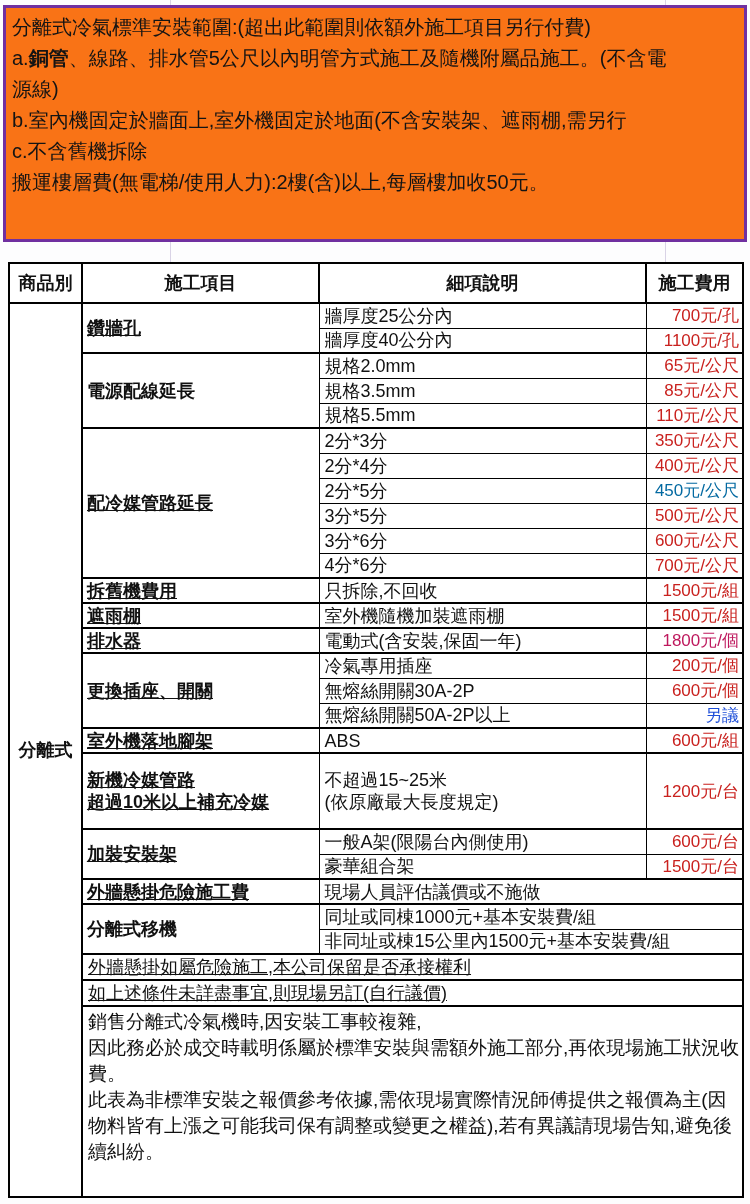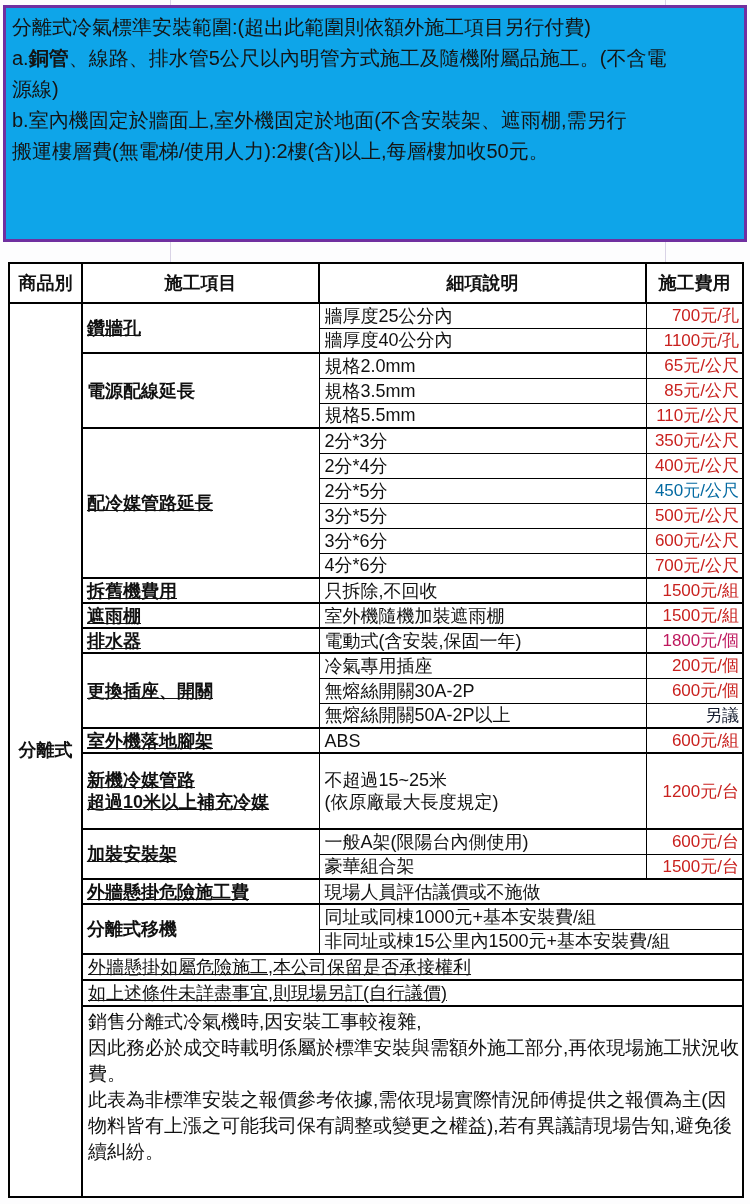--- a/index.html
+++ b/index.html
@@ -13,21 +13,21 @@
   }
   .gridline{position:absolute;top:0;height:262px;width:1px;background:#d9d3e6;z-index:0;}
   .gl-1{left:170px;}
   .gl-2{left:665px;}
 
   
   .intro-box{
     position:absolute;left:3px;top:5px;width:744px;height:237px;
     box-sizing:border-box;
     border:3px solid #7030a0;
-    background:#0ea5e9;
+    background:#f97316;
     padding:4px 6px 0 6px;
     z-index:1;
   }
   .intro-line{
     font-size:20px;line-height:31px;white-space:nowrap;
     color:#141414;
   }
   .intro-line .b{font-weight:bold;}
 
   
@@ -89,20 +89,21 @@
 
 <div class="gridline gl-1"></div>
 <div class="gridline gl-2"></div>
 
 <div class="intro-box" id="intro-box" style="border-color: rgb(112, 48, 160);">
   <div id="intro-lines">
       <div class="intro-line"><span>分離式冷氣標準安裝範圍:(超出此範圍則依額外施工項目另行付費)</span></div>
       <div class="intro-line"><span>a.</span><span class="b">銅管</span><span>、線路、排水管5公尺以內明管方式施工及隨機附屬品施工。(不含電</span></div>
       <div class="intro-line"><span>源線)</span></div>
       <div class="intro-line"><span>b.室內機固定於牆面上,室外機固定於地面(不含安裝架、遮雨棚,需另行</span></div>
+      <div class="intro-line"><span>c.不含舊機拆除</span></div>
       <div class="intro-line"><span>搬運樓層費(無電梯/使用人力):2樓(含)以上,每層樓加收50元。</span></div>
     </div>
 </div>
 
 <table class="price-table">
   <colgroup>
     <col style="width:73px">
     <col style="width:237px">
     <col style="width:327px">
     <col style="width:97px">
@@ -233,21 +234,21 @@
       <tr>
         <td class="detail">
           <div>無熔絲開關30A-2P</div>
         </td>
         <td class="fee" style="color: rgb(201, 33, 30);">600元/個</td>
       </tr>
       <tr>
         <td class="detail">
           <div>無熔絲開關50A-2P以上</div>
         </td>
-        <td class="fee" style="color: #0f172a;">另議</td>
+        <td class="fee" style="color: #1d4ed8;">另議</td>
       </tr>
       <tr class="group-start">
         <td rowspan="1" class="item u">
           <div>室外機落地腳架</div>
         </td>
         <td class="detail">
           <div>ABS</div>
         </td>
         <td class="fee" style="color: rgb(201, 33, 30);">600元/組</td>
       </tr>

